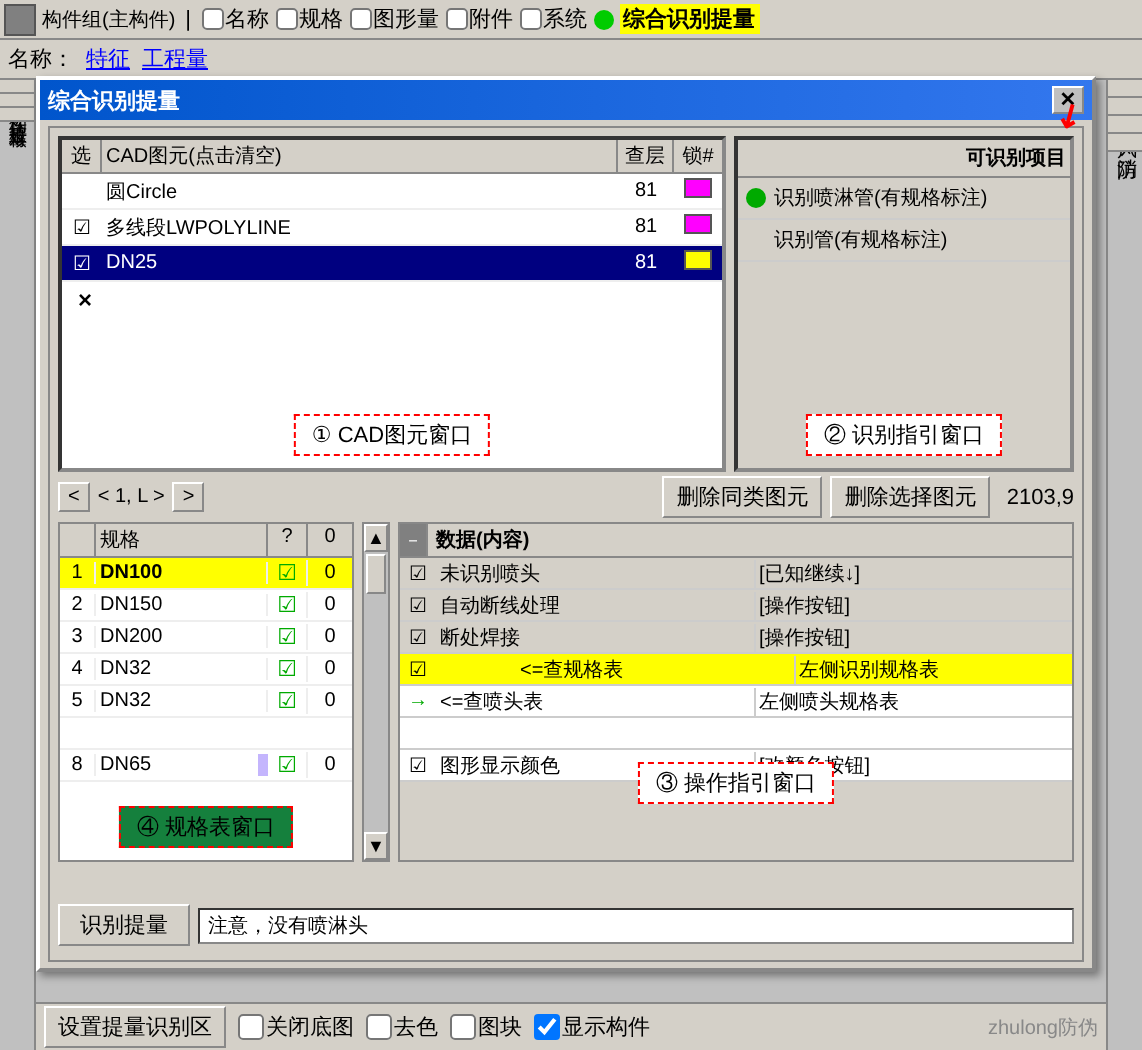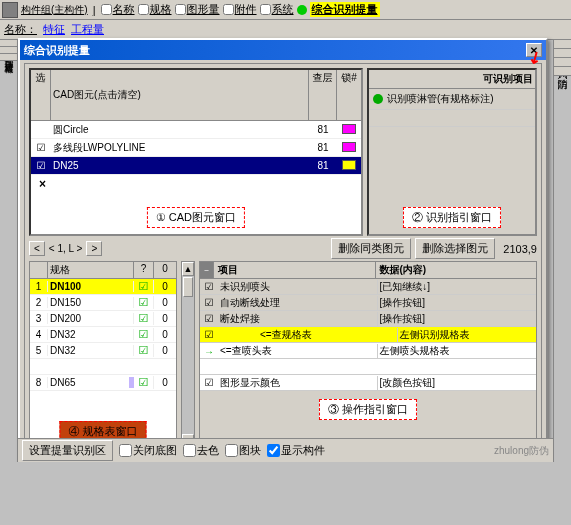--- a/index.html
+++ b/index.html
@@ -1,21 +1,21 @@
 <!DOCTYPE html>
 <html><head>
   <meta charset="utf-8">
   <style>
     * { box-sizing: border-box; margin: 0; padding: 0; font-family: 'MS Gothic', 'SimHei', sans-serif; font-size: 11px; }
     body { width: 571px; height: 525px; overflow: hidden; background: #c0c0c0; }
   </style>
 </head>
 <body>
 
-<div style="position:relative; width:571px; height:462px; background:#c0c0c0; overflow:hidden;text-decoration:underline;">
+<div style="position:relative; width:571px; height:525px; background:#c0c0c0; overflow:hidden;">
 
   <div style="height:20px; background:#d4d0c8; display:flex; align-items:center; padding:0 2px; border-bottom:1px solid #888; gap:3px; font-size:11px;">
     <div style="width:16px;height:16px;background:#808080;border:1px solid #555;flex-shrink:0;"></div>
     <span style="font-size:10px;">构件组(主构件)</span>
     <span style="margin:0 2px;">|</span>
     <label style="display:flex;align-items:center;gap:1px;">
         <input type="checkbox" style="width: 11px; height: 11px;"> 
         <span>名称</span>
       </label>
     <label style="display:flex;align-items:center;gap:1px;">
@@ -69,21 +69,21 @@
       <div style="padding:3px 4px; display:flex; flex-direction:column; height:calc(100% - 20px);">
 
 
         <div style="border:1px solid #888; background:#d4d0c8; flex:1; display:flex; flex-direction:column; padding:4px; overflow:hidden;">
 
           <div style="display:flex; gap:4px; height:168px; flex-shrink:0;">
 
             <div style="flex:1; border:2px inset #888; background:white; display:flex; flex-direction:column; position:relative; overflow:hidden;">
               <div style="display:flex; background:#d4d0c8; border-bottom:1px solid #888; flex-shrink:0;">
                 <div style="width:20px; padding:1px 2px; border-right:1px solid #888; font-size:10px; text-align:center;">选</div>
-                <div style="flex:1; padding:18px 2px; border-right:1px solid #888; font-size:10px;">CAD图元(点击清空)</div>
+                <div style="flex:1; padding:1px 2px; border-right:1px solid #888; font-size:10px;">CAD图元(点击清空)</div>
                 <div style="width:28px; padding:1px 2px; border-right:1px solid #888; font-size:10px; text-align:center;">查层</div>
                 <div style="width:24px; padding:1px 2px; font-size:10px; text-align:center;">锁#</div>
               </div>
 
               <div style="display:flex; align-items:center; border-bottom:1px solid #eee; height:18px;">
                 <div style="width:20px; text-align:center; font-size:10px;"></div>
                 <div style="flex:1; padding:0 2px; font-size:10px;">圆Circle</div>
                 <div style="width:28px; text-align:center; font-size:10px;">81</div>
                 <div style="width:24px; text-align:center;"><span style="display:inline-block;width:14px;height:10px;background:#ff00ff;border:1px solid #555;"></span></div>
               </div>
@@ -111,20 +111,21 @@
             <div style="width:170px; border:2px inset #888; background:#d4d0c8; display:flex; flex-direction:column; position:relative;">
               <div style="background:#d4d0c8; padding:2px; font-size:10px; text-align:right; font-weight:bold; border-bottom:1px solid #888;">可识别项目</div>
 
               <div style="display:flex; align-items:center; padding:3px 4px; gap:4px; font-size:10px; background:#d4d0c8; border-bottom:1px solid #ccc;">
                 <span style="width:10px;height:10px;background:#00aa00;border-radius:50%;flex-shrink:0;display:inline-block;"></span>
                 <span style="font-size:10px;">识别喷淋管(有规格标注)</span>
               </div>
 
               <div style="display:flex; align-items:center; padding:3px 4px; gap:4px; font-size:10px; border-bottom:1px solid #ccc;">
                 <span style="width:10px;height:10px;flex-shrink:0;display:inline-block;"></span>
+                <span style="font-size:10px;">识别管(有规格标注)</span>
               </div>
               <div style="flex:1;"></div>
 
               <div style="position:absolute; bottom:6px; left:50%; transform:translateX(-50%); background:white; border:1px dashed #f00; padding:2px 8px; font-size:11px; white-space:nowrap; pointer-events:none;">② 识别指引窗口</div>
             </div>
           </div>
 
           <div style="display:flex; align-items:center; padding:2px 0; gap:4px; flex-shrink:0;">
             <button style="padding:1px 4px; background:#d4d0c8; border:1px solid #888; border-top-color:#fff; border-left-color:#fff; font-size:10px; cursor:pointer;">&lt;</button>
             <span style="font-size:10px;">&lt; 1, L &gt;</span>
@@ -184,36 +185,35 @@
               <div style="height:16px; border-bottom:1px solid #eee;"></div>
 
               <div style="display:flex; align-items:center; border-bottom:1px solid #eee; height:16px;">
                 <div style="width:18px; text-align:center; font-size:10px; border-right:1px solid #eee;">8</div>
                 <div style="flex:1; padding:0 2px; font-size:10px; border-right:5px solid #c4b5fd;">DN65</div>
                 <div style="width:20px; text-align:center; font-size:11px; color:#00aa00; border-right:1px solid #eee;">☑</div>
                 <div style="width:22px; text-align:center; font-size:10px;">0</div>
               </div>
               <div style="flex:1;"></div>
 
-              <div style="position:absolute; bottom:6px; left:50%; transform:translateX(-50%); background:#c2410c; border:1px dashed #f00; padding:2px 8px; font-size:11px; white-space:nowrap; pointer-events:none;">④ 规格表窗口</div>
+              <div style="position:absolute; bottom:6px; left:50%; transform:translateX(-50%); background:#15803d; border:1px dashed #f00; padding:2px 8px; font-size:11px; white-space:nowrap; pointer-events:none;">④ 规格表窗口</div>
             </div>
 
             <div style="width:14px; background:#d4d0c8; border:1px solid #888; display:flex; flex-direction:column; flex-shrink:0;">
               <div style="width:12px;height:14px;background:#d4d0c8;border:1px solid #888;border-top-color:#fff;border-left-color:#fff;text-align:center;cursor:pointer;font-size:9px;line-height:12px;">▲</div>
               <div style="flex:1;background:#c0c0c0;">
                   <div style="width:10px;height:20px;background:#d4d0c8;border:1px solid #888;border-top-color:#fff;border-left-color:#fff;margin:1px;"></div>
                 </div>
               <div style="width:12px;height:14px;background:#d4d0c8;border:1px solid #888;border-top-color:#fff;border-left-color:#fff;text-align:center;cursor:pointer;font-size:9px;line-height:12px;">▼</div>
             </div>
 
             <div style="flex:1; border:1px solid #888; background:#d4d0c8; display:flex; flex-direction:column; overflow:hidden; position:relative;">
 
               <div style="display:flex; background:#d4d0c8; border-bottom:1px solid #888; flex-shrink:0;">
                 <div style="width:14px; background:#808080; display:flex; align-items:center; justify-content:center; border-right:1px solid #888; cursor:pointer; color:white; font-size:9px;">－</div>
-                <div style="flex:1; padding:1px 4px; border-right:1px solid #888; font-size:10px; font-weight:bold;">项目</div>
                 <div style="flex:1; padding:1px 4px; font-size:10px; font-weight:bold;">数据(内容)</div>
               </div>
 
               <div style="display:flex; align-items:center; border-bottom:1px solid #ccc; height:16px; background:#d4d0c8;">
                 <div style="width:18px; text-align:center; font-size:10px;">☑</div>
                 <div style="flex:1; padding:0 2px; font-size:10px; border-right:1px solid #ccc;">未识别喷头</div>
                 <div style="flex:1; padding:0 2px; font-size:10px;">[已知继续↓]</div>
               </div>
 
               <div style="display:flex; align-items:center; border-bottom:1px solid #ccc; height:16px; background:#d4d0c8;">
@@ -251,21 +251,21 @@
                 <div style="width:18px; text-align:center; font-size:10px;">☑</div>
                 <div style="flex:1; padding:0 2px; font-size:10px; border-right:1px solid #ccc;">图形显示颜色</div>
                 <div style="flex:1; padding:0 2px; font-size:10px;">[改颜色按钮]</div>
               </div>
               <div style="flex:1;"></div>
 
               <div style="position:absolute; bottom:28px; left:50%; transform:translateX(-50%); background:white; border:1px dashed #f00; padding:2px 8px; font-size:11px; white-space:nowrap; pointer-events:none;">③ 操作指引窗口</div>
             </div>
           </div>
 
-          <div style="display:flex; align-items:center; padding:3px 0; gap:20px; flex-shrink:0;">
+          <div style="display:flex; align-items:center; padding:3px 0; gap:4px; flex-shrink:0;margin-top:18px;">
             <button style="padding:2px 10px; background:#d4d0c8; border:1px solid #888; border-top-color:#fff; border-left-color:#fff; font-size:11px; cursor:pointer;">识别提量</button>
             <div style="flex:1; background:white; border:1px inset #888; padding:1px 4px; font-size:10px; color:#000;">注意，没有喷淋头</div>
           </div>
 
         </div>
       </div>
     </div>
 
     <div style="position:absolute; bottom:0; left:18px; right:18px; height:24px; background:#d4d0c8; border-top:1px solid #888; display:flex; align-items:center; padding:0 4px; gap:6px; font-size:11px;">
       <button style="padding:2px 6px; background:#d4d0c8; border:1px solid #888; border-top-color:#fff; border-left-color:#fff; font-size:11px; cursor:pointer;">设置提量识别区</button>

